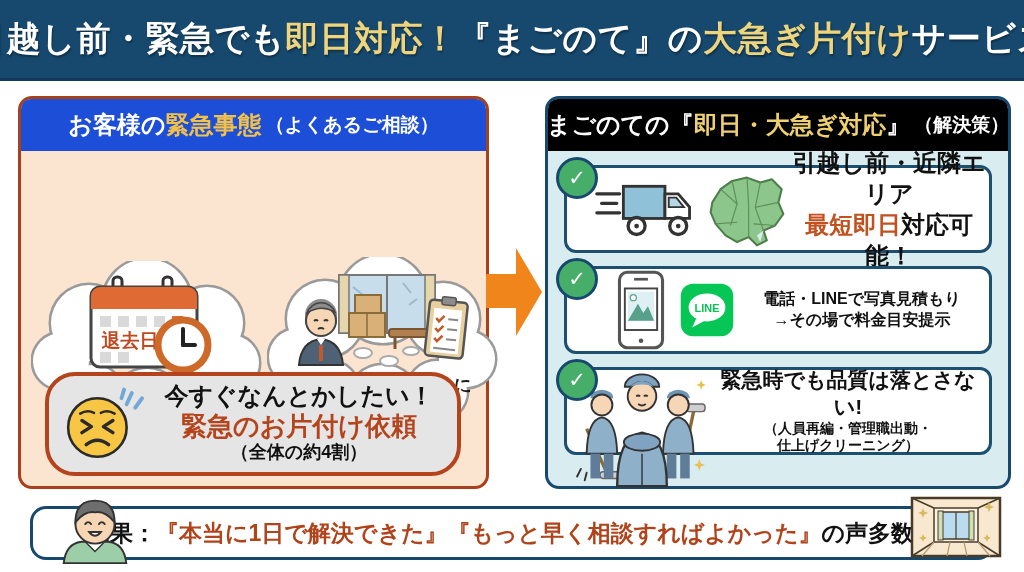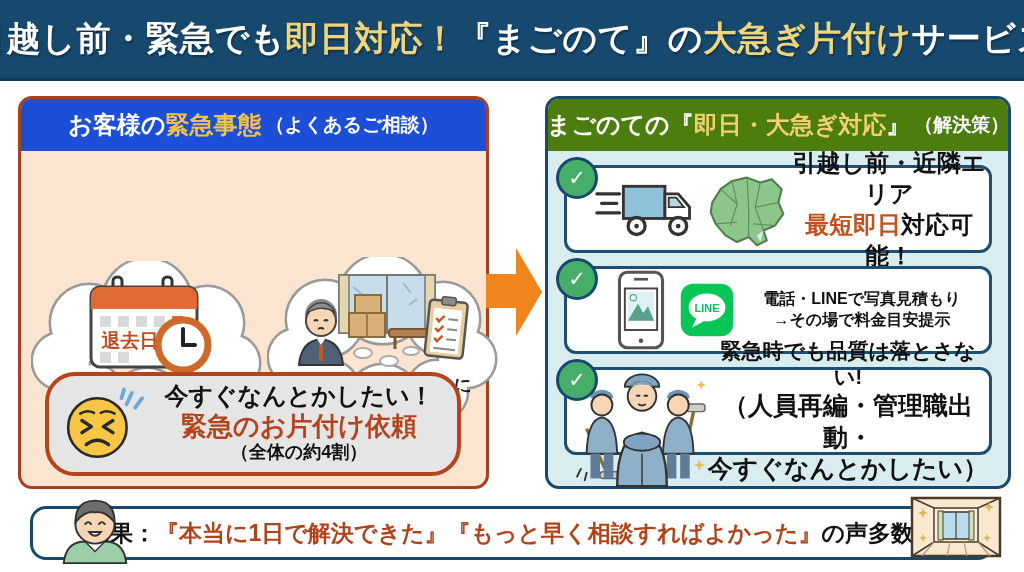--- a/index.html
+++ b/index.html
@@ -10,21 +10,21 @@
               border-bottom:3px solid #0f3a5c;display:flex;align-items:center;justify-content:center;}
   .top-banner .t{font-size:34px;color:#ffffff;letter-spacing:.5px;text-shadow:1px 2px 2px rgba(0,0,0,.35);white-space:nowrap;}
   .top-banner .gold{color:#eed47c;}
   
   .panel{position:absolute;top:96px;height:393px;border-radius:14px;box-sizing:border-box;}
   .panel-left{left:18px;width:471px;background:#fbe5d0;border:3px solid #a7401b;}
   .panel-right{left:545px;width:466px;background:#d9edf0;border:3px solid #17496f;}
   .panel-head{position:absolute;left:0;top:0;right:0;height:52px;border-radius:10px 10px 0 0;
               display:flex;align-items:center;justify-content:center;white-space:nowrap;}
   .panel-left .panel-head{background:#1d4ed8;}
-  .panel-right .panel-head{background:#4d7c0f;}
+  .panel-right .panel-head{background:#000000;}
   .panel-head .big{font-size:24px;color:#fff;}
   .panel-head .accent-gold{color:#f2c14b;}
   .panel-head .accent-gold2{color:#eed06f;}
   .panel-head .small{font-size:19px;color:#fff;margin-left:4px;}
   
   .bubble{position:absolute;width:232px;height:198px;}
   .bubble svg.cloud{position:absolute;left:0;top:0;width:100%;height:100%;}
   .bubble .btxt{position:absolute;left:0;right:0;text-align:center;font-size:17.5px;line-height:1.4;color:#1a1a1a;}
   .b1{left:10px;top:162px;}
   .b2{left:246px;top:158px;}
@@ -45,21 +45,21 @@
   .rows{position:absolute;left:16px;right:16px;top:66px;}
   .srow{position:relative;height:88px;background:#fff;border:3px solid #1d4f70;border-radius:12px;
         box-sizing:border-box;margin-bottom:13px;display:flex;align-items:center;}
   .badge{position:absolute;left:-11px;top:-11px;width:36px;height:36px;border-radius:50%;
          background:#47ae6a;border:3px solid #17496f;color:#fff;display:flex;align-items:center;
          justify-content:center;font-size:21px;z-index:3;}
   .rtext{flex:1;text-align:center;line-height:1.3;color:#111;}
   .r1 .rtext{font-size:24px;}
   .r2 .rtext{font-size:16px;}
   .r3 .rtext{font-size:21px;margin-left:140px;line-height:1.25;}
-  .r3 .sub{font-size:25px;}
+  .r3 .sub{font-size:14px;}
   .accent-or{color:#c2511f;}
   .crew-wrap{position:absolute;left:8px;top:-8px;z-index:2;}
   
   .footer-bar{position:absolute;left:30px;top:506px;width:964px;height:54px;background:#fff;
               border:3px solid #17496f;border-radius:16px;box-sizing:border-box;
               display:flex;align-items:center;justify-content:center;white-space:nowrap;}
   .footer-bar .f{font-size:23px;color:#111;}
   .footer-bar .fq{color:#b0431a;}
   .avatar-wrap{position:absolute;left:52px;top:492px;z-index:2;}
   .room-wrap{position:absolute;left:910px;top:496px;z-index:2;}
@@ -312,21 +312,21 @@
               <path transform="translate(14,22)" d="M0,-6 L1.6,-1.6 L6,0 L1.6,1.6 L0,6 L-1.6,1.6 L-6,0 L-1.6,-1.6 Z"></path>
               <path transform="translate(132,24)" d="M0,-5 L1.4,-1.4 L5,0 L1.4,1.4 L0,5 L-1.4,1.4 L-5,0 L-1.4,-1.4 Z"></path>
               <path transform="translate(130,108)" d="M0,-6 L1.6,-1.6 L6,0 L1.6,1.6 L0,6 L-1.6,1.6 L-6,0 L-1.6,-1.6 Z"></path>
             </g>
             <path d="M6,112 l-4,8 M12,116 l-2,8" stroke="#333" stroke-width="2" stroke-linecap="round"></path>
           </svg>
         </div>
         <div class="rtext">
           <div>緊急時でも品質は落とさない!</div>
           <div class="sub">（人員再編・管理職出動・</div>
-          <div class="sub">今すぐなんとかしたい）</div>
+          <div class="sub">仕上げクリーニング）</div>
         </div>
       </div>
 
     </div>
   </div>
 
   <div class="footer-bar">
     <span class="f">結果：</span>
       <span class="f fq">『本当に1日で解決できた』</span>
       <span class="f fq">『もっと早く相談すればよかった』</span>

